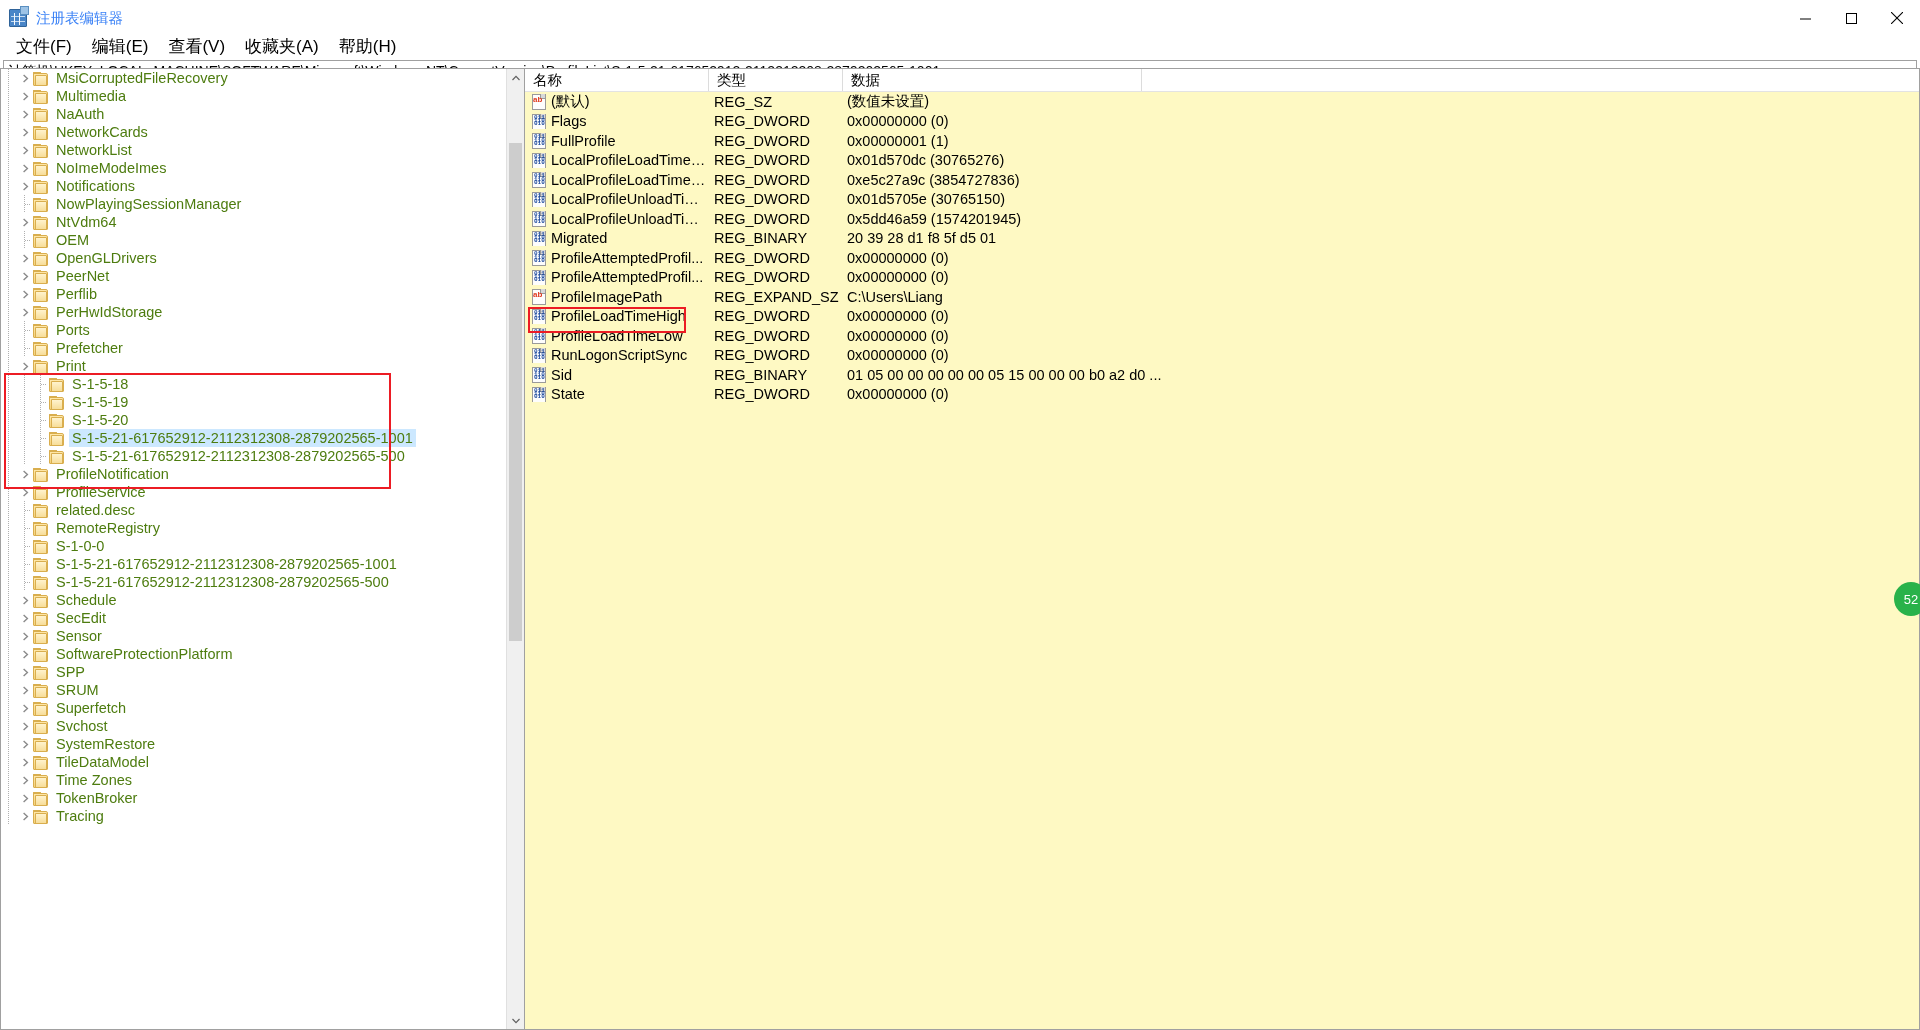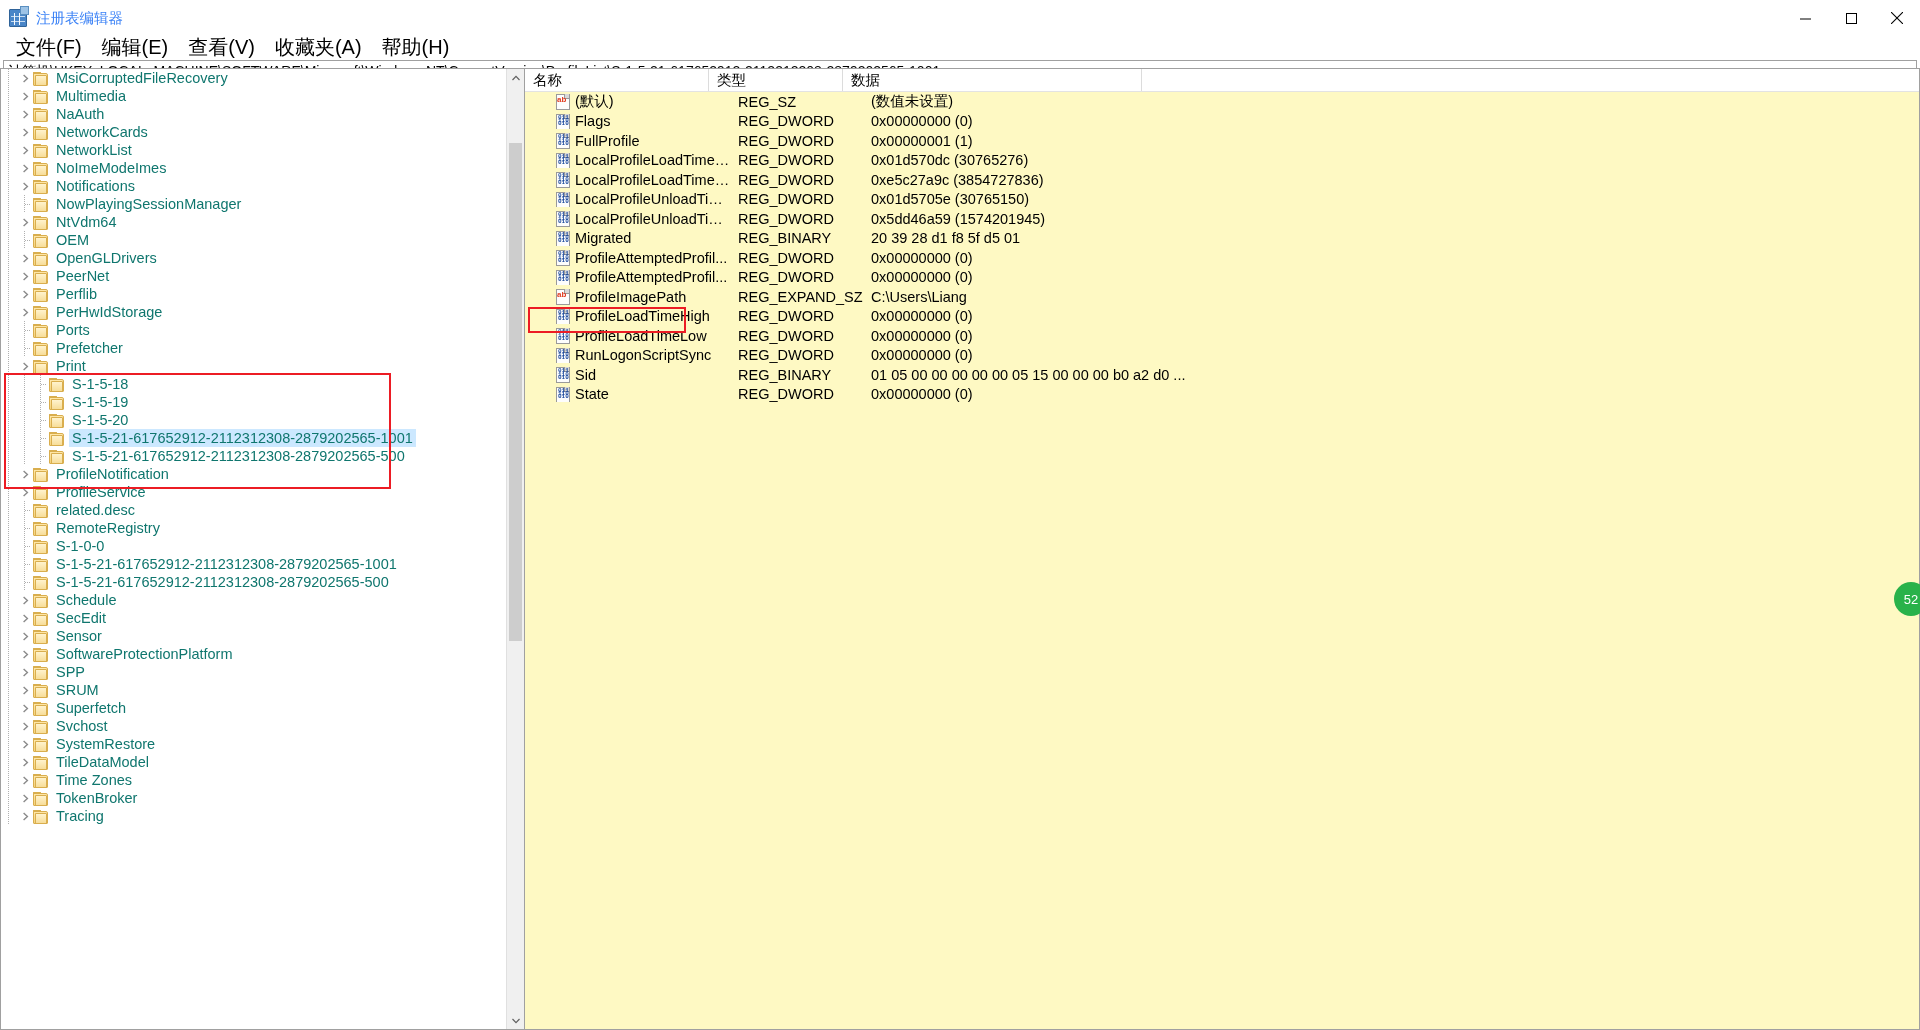--- a/index.html
+++ b/index.html
@@ -42,21 +42,21 @@
     width:46px;height:36px;display:flex;align-items:center;justify-content:center;
     cursor:default;
   }
   .win-btn svg{display:block;}
   
   .menubar{
     height:22px;display:flex;align-items:center;
     padding-left:6px;gap:0px;background:#ffffff;
   }
   .menu-item{
-    padding:2px 10px;font-size:20px;line-height:18px;color:#000;cursor:default;
+    padding:2px 10px;font-size:17px;line-height:18px;color:#000;cursor:default;
   }
   
   .addressbar{
     margin:2px 3px 2px 3px;height:21px;
     border:1px solid #a0a0a0;background:#ffffff;
     display:flex;align-items:center;
   }
   .address-text{
     font-size:14px;white-space:nowrap;overflow:hidden;
     padding-left:4px;line-height:19px;
@@ -112,21 +112,21 @@
   }
   .folder .tab{
     position:absolute;left:0px;top:0px;width:6px;height:3px;
     background:#f3cf78;border:1px solid #d9ae4e;border-bottom:0;border-radius:1px 1px 0 0;
   }
   .folder .front{
     position:absolute;left:2px;top:3px;width:10px;height:9px;
     background:linear-gradient(to bottom,#fff3cd,#f7dd99);
     border:1px solid #d9ae4e;border-radius:0 1px 1px 1px;
   }
-  .label{padding:0 3px;color:#0f766e;}
+  .label{padding:0 3px;color:#4d7c0f;}
   
   .tscroll{
     position:absolute;right:0;top:0;bottom:0;width:17px;background:#f0f0f0;
     border-left:1px solid #e0e0e0;
   }
   .sb-arrow{
     width:17px;height:17px;display:flex;align-items:center;justify-content:center;background:#f0f0f0;
   }
   .sb-arrow.bottom{position:absolute;bottom:0;left:0;}
   .sb-thumb{
@@ -143,21 +143,21 @@
   }
   .lh-cell{
     display:flex;align-items:center;padding-left:8px;font-size:14.5px;color:#000;
     border-right:1px solid #dcdcdc;position:relative;
   }
   .lh-cell.name{width:175px;flex:0 0 175px;}
   .lh-cell.type{width:125px;flex:0 0 125px;}
   .lh-cell.data{width:290px;flex:0 0 290px;}
   .lh-cell.filler{flex:1 1 auto;border-right:0;}
   .lrow{
-    height:19.5px;display:flex;align-items:center;white-space:nowrap;font-size:14.5px;margin-left:24px;
+    height:19.5px;display:flex;align-items:center;white-space:nowrap;font-size:14.5px;
   }
   .lc{display:flex;align-items:center;overflow:hidden;}
   .lc.name{width:175px;flex:0 0 175px;padding-left:6px;}
   .lc.type{width:125px;flex:0 0 125px;padding-left:8px;}
   .lc.data{flex:1 1 auto;padding-left:8px;}
   .vicon{
     width:15px;height:15px;flex:0 0 15px;margin-right:5px;position:relative;
   }
   .vicon .page{
     position:absolute;left:1px;top:0;width:12px;height:14px;background:#fdfdfd;

